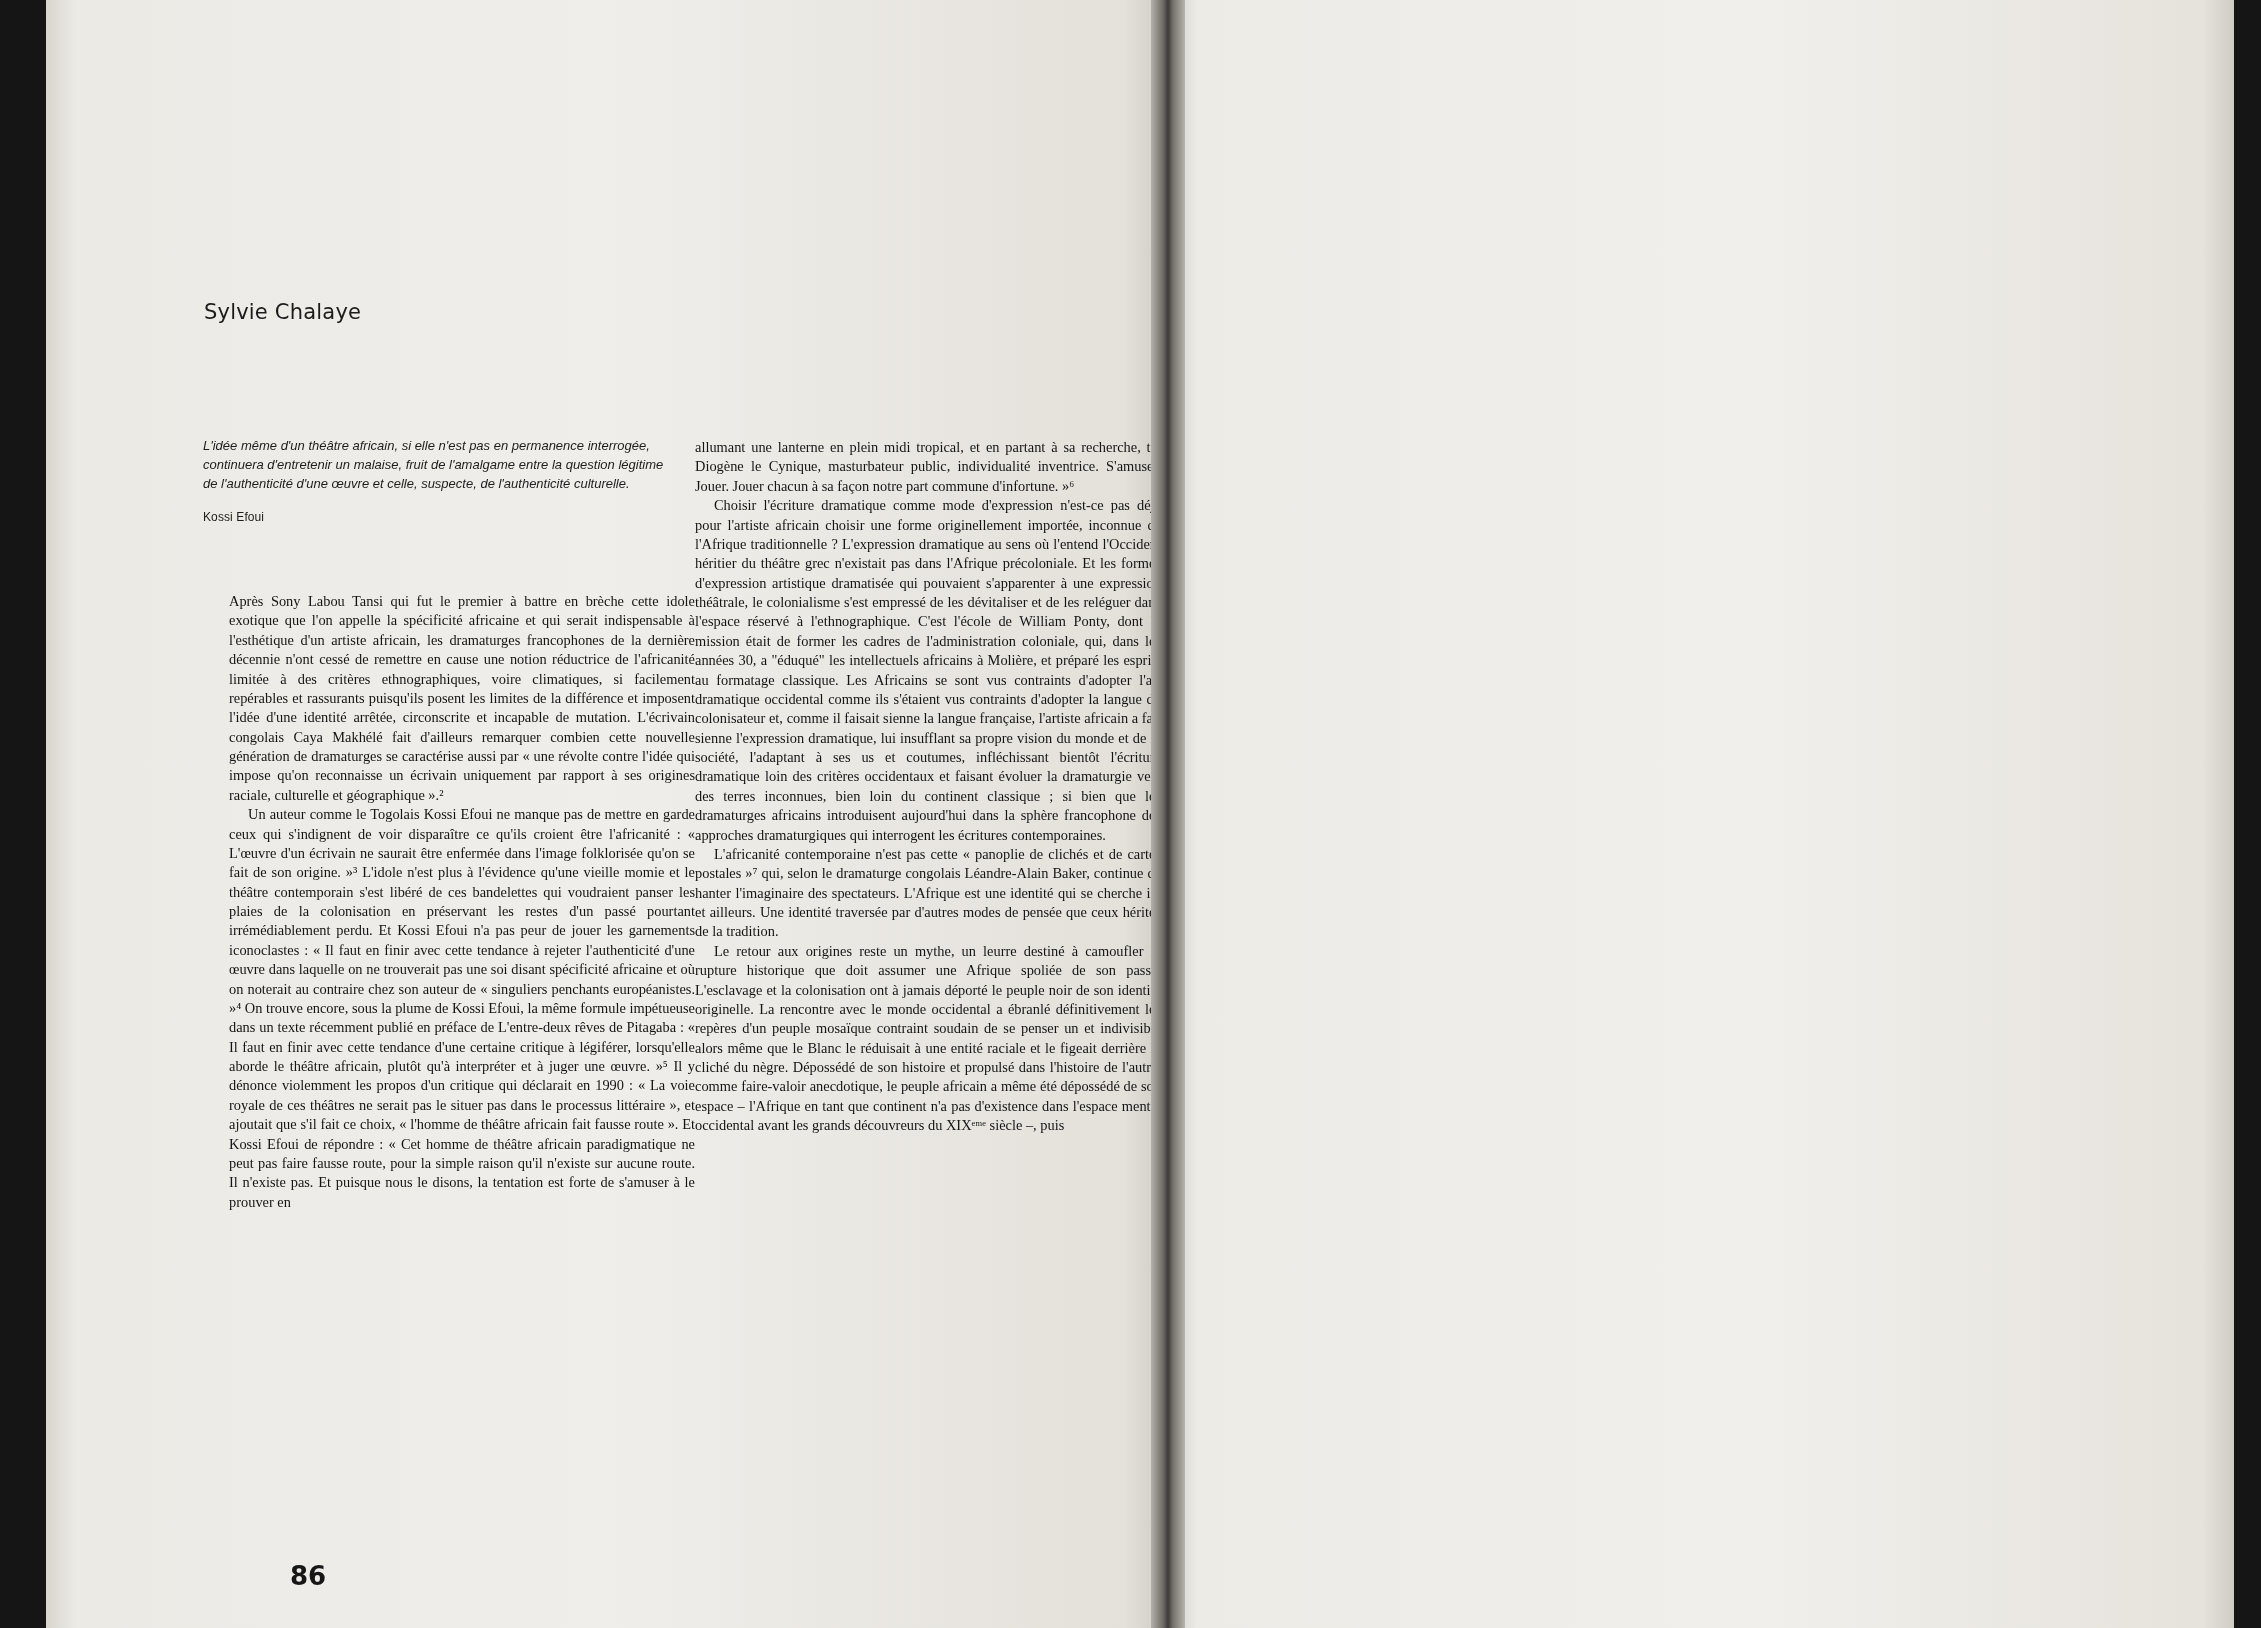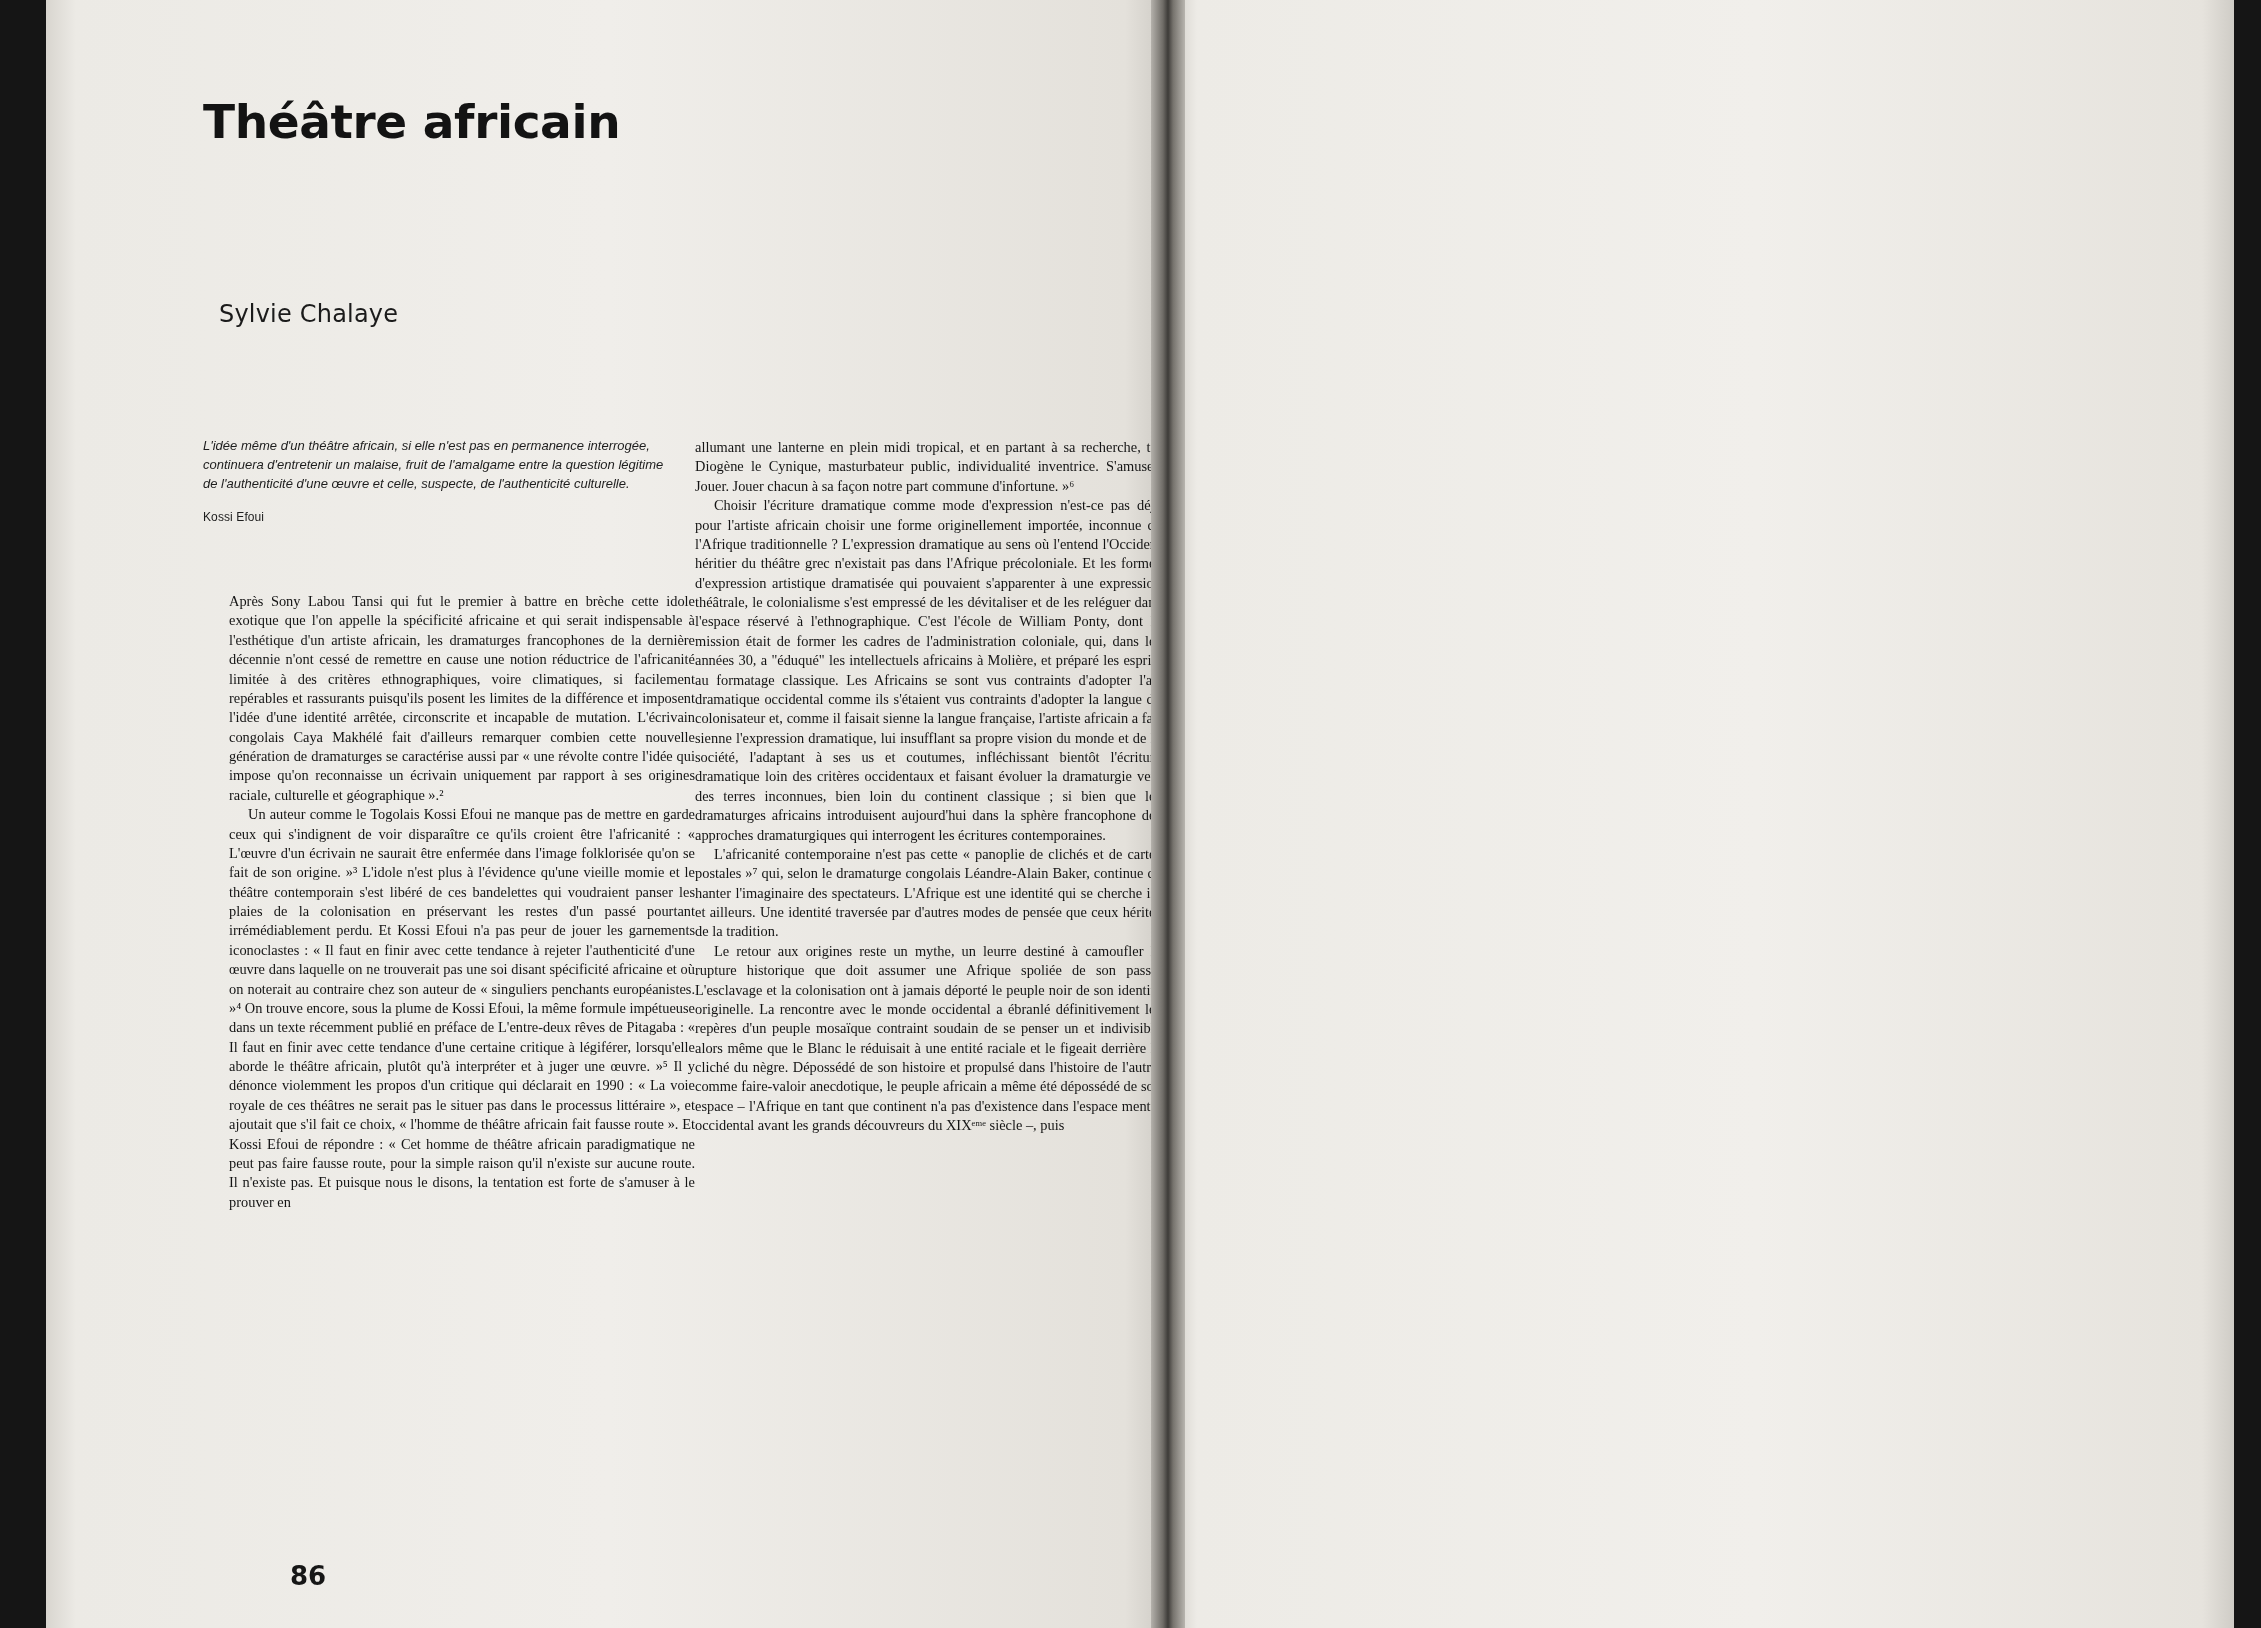--- a/index.html
+++ b/index.html
@@ -67,24 +67,23 @@
     font-size: 47px;
     line-height: 1.12;
     letter-spacing: -0.4px;
     color: #131313;
   }
   .author {
     position: absolute;
     left: 158px;
     top: 300px;
     font-family: "DejaVu Sans", sans-serif;
-    font-size: 24px;
+    font-size: 21px;
     color: #1b1b1b;
     letter-spacing: 0.2px;
-    margin-left: 15px;
   }
 
   .epigraph {
     position: absolute;
     left: 157px;
     top: 436px;
     width: 466px;
     font-family: Liberation Sans, sans-serif;
     font-style: italic;
     font-size: 13px;
@@ -130,21 +129,20 @@
 <body>
 
 <div class="spread">
 
   <div class="edge-left"></div>
   <div class="edge-right"></div>
 
   <div class="page page-left">
 
     <div class="title">
-      <div>Théâtre africain</div>
     </div>
 
     <div class="author">Sylvie Chalaye</div>
 
     <div class="epigraph">
       <span>L'idée même d'un théâtre africain, si elle n'est pas en permanence interrogée, continuera d'entretenir un malaise, fruit de l'amalgame entre la question légitime de l'authenticité d'une œuvre et celle, suspecte, de l'authenticité culturelle.</span>
       <span class="sig">Kossi Efoui</span>
     </div>
 
     <div class="col" id="left-col-1">

